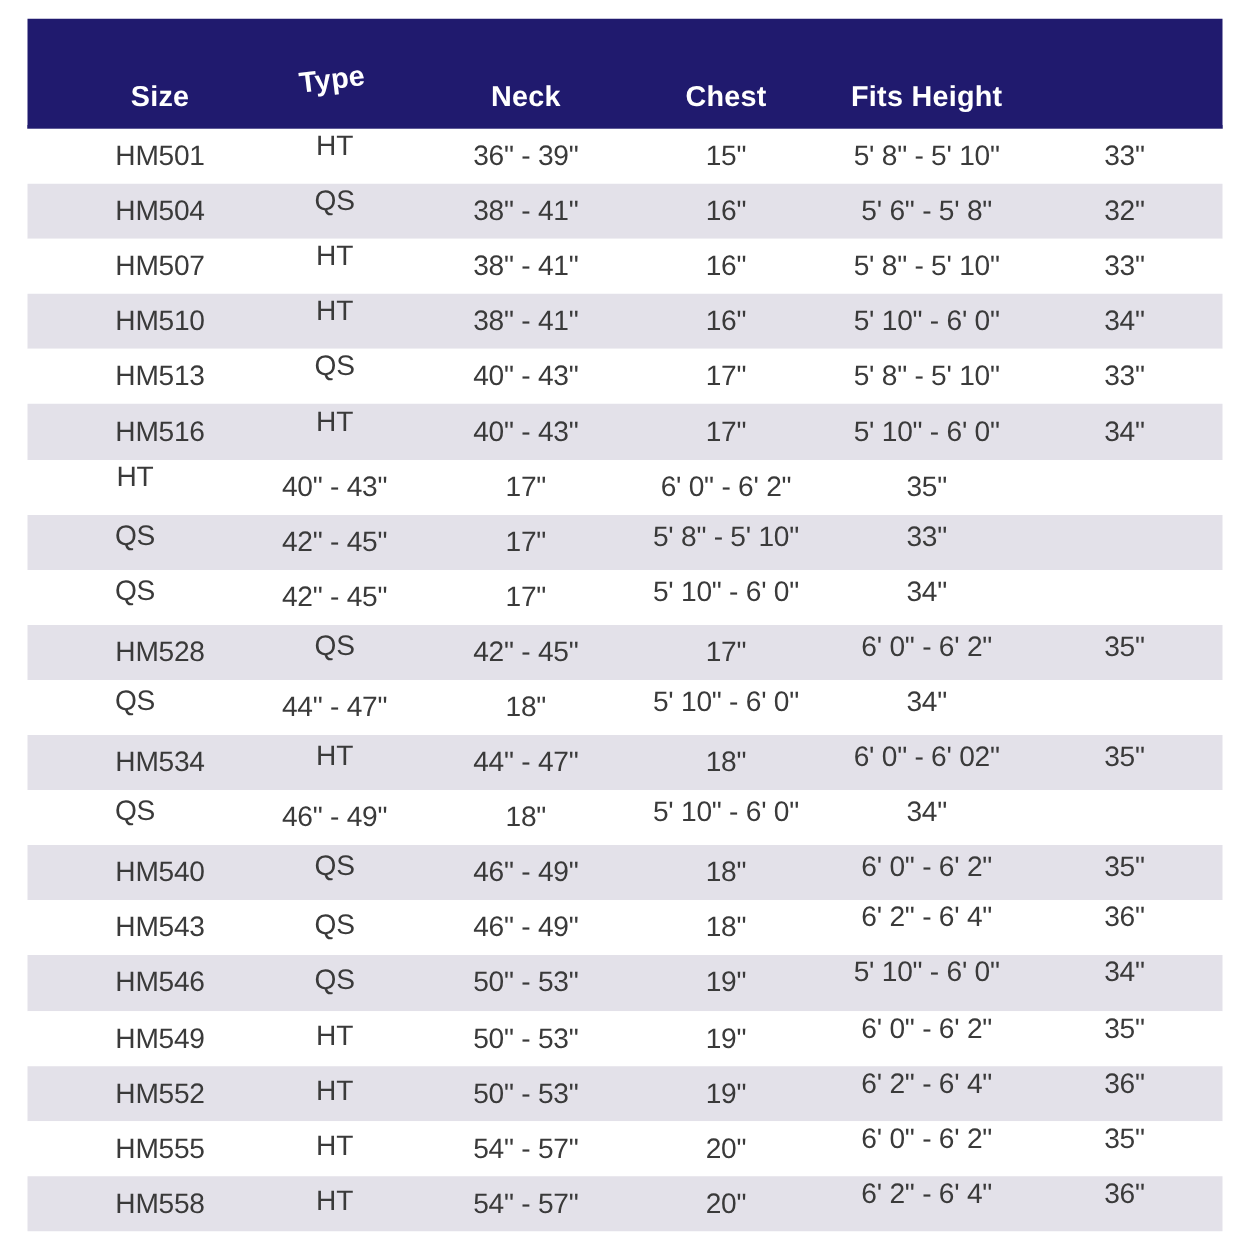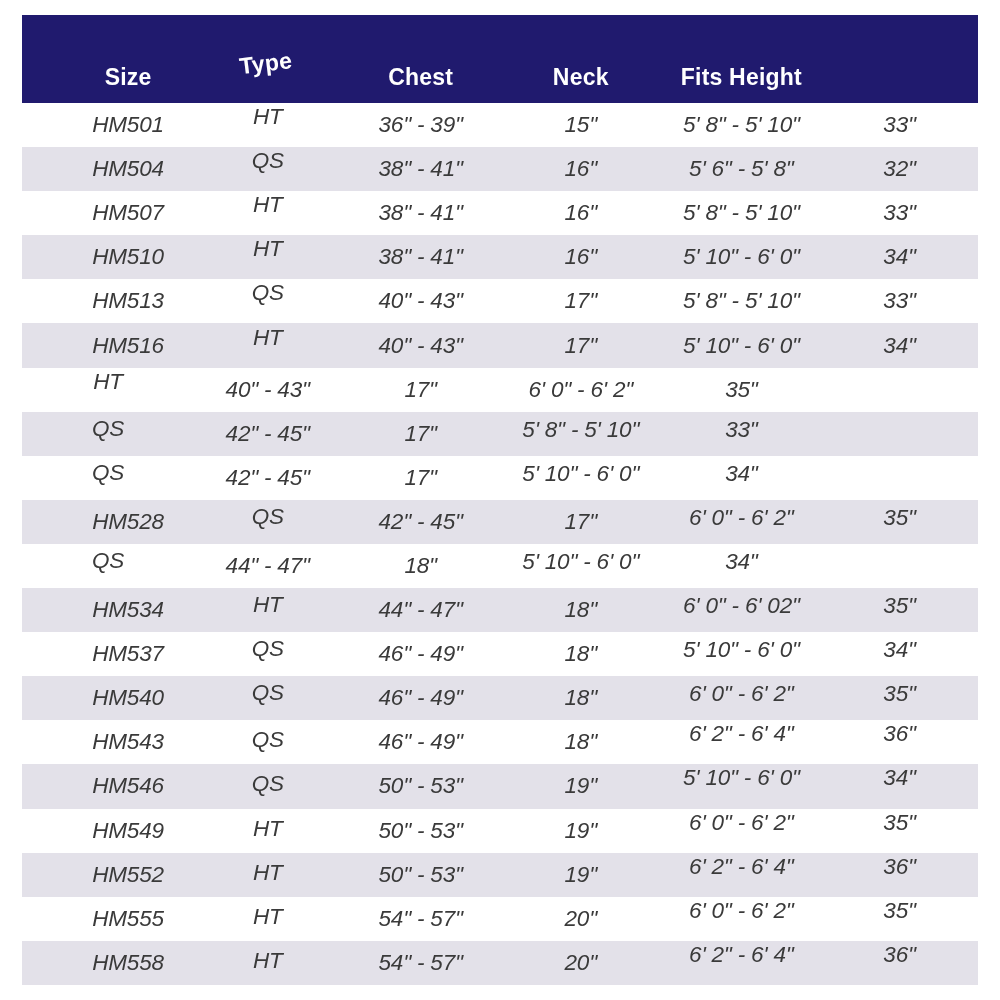--- a/index.html
+++ b/index.html
@@ -42,21 +42,20 @@
   .hcell.type span {
     display: inline-block;
     transform: rotate(-7deg) translateY(-14px);
   }
   .tbody { width: 100%; }
   .trow {
     display: grid;
     grid-template-columns: 18% 15.4% 16.6% 16.9% 16.7% 16.4%;
     height: 44.1px;
     background: var(--row-bg);
-    font-style: italic;
   }
   .trow:nth-child(even) { background: var(--stripe-bg); }
   .cell {
     display: flex;
     align-items: center;
     justify-content: center;
     font-size: 22.5px;
     color: var(--cell-text);
     letter-spacing: -0.2px;
     white-space: nowrap;
@@ -72,22 +71,22 @@
   .trow:nth-child(n+15) .cell.sleeve { transform: translateY(-8px); }
 </style>
 </head>
 <body>
 
 <div class="page">
   <div class="table">
     <div class="thead">
       <div class="hcell size"><span>Size</span></div>
       <div class="hcell type"><span>Type</span></div>
+      <div class="hcell neck"><span>Neck</span></div>
       <div class="hcell chest"><span>Chest</span></div>
-      <div class="hcell neck"><span>Neck</span></div>
       <div class="hcell fits"><span>Fits Height</span></div>
     </div>
     <div class="tbody" id="tbody">
   <div class="trow">
     <div class="cell size">HM501</div>
     <div class="cell type">HT</div>
     <div class="cell chest">36" - 39"</div>
     <div class="cell neck">15"</div>
     <div class="cell fits">5' 8" - 5' 10"</div>
     <div class="cell sleeve">33"</div>
@@ -182,21 +181,20 @@
   <div class="trow">
     <div class="cell size">HM534</div>
     <div class="cell type">HT</div>
     <div class="cell chest">44" - 47"</div>
     <div class="cell neck">18"</div>
     <div class="cell fits">6' 0" - 6' 02"</div>
     <div class="cell sleeve">35"</div>
   </div>
 
   <div class="trow">
-    <div class="cell size">HM537</div>
     <div class="cell type">QS</div>
     <div class="cell chest">46" - 49"</div>
     <div class="cell neck">18"</div>
     <div class="cell fits">5' 10" - 6' 0"</div>
     <div class="cell sleeve">34"</div>
   </div>
 
   <div class="trow">
     <div class="cell size">HM540</div>
     <div class="cell type">QS</div>

